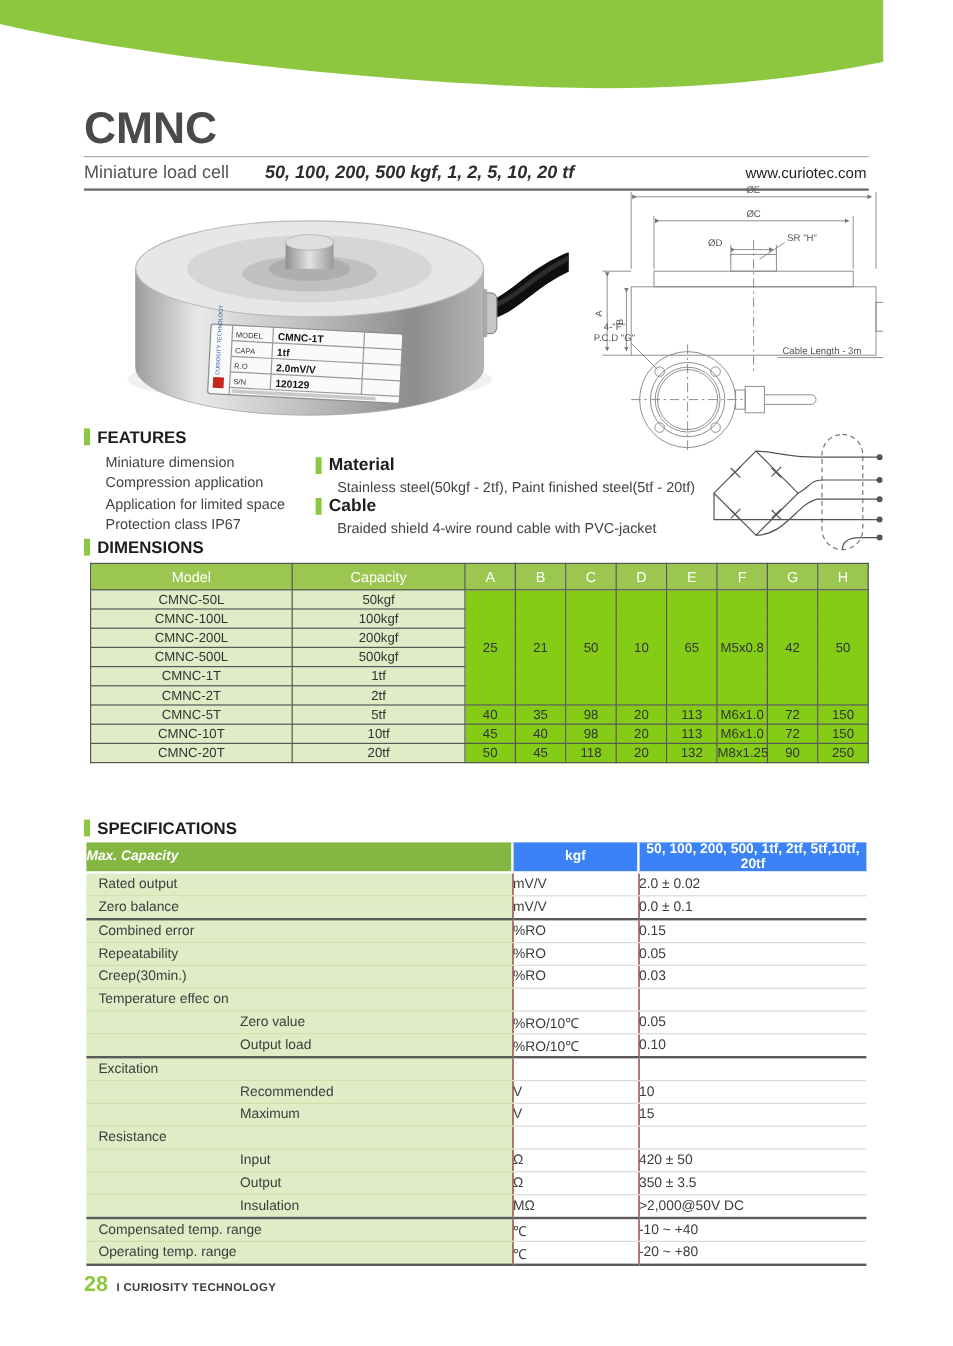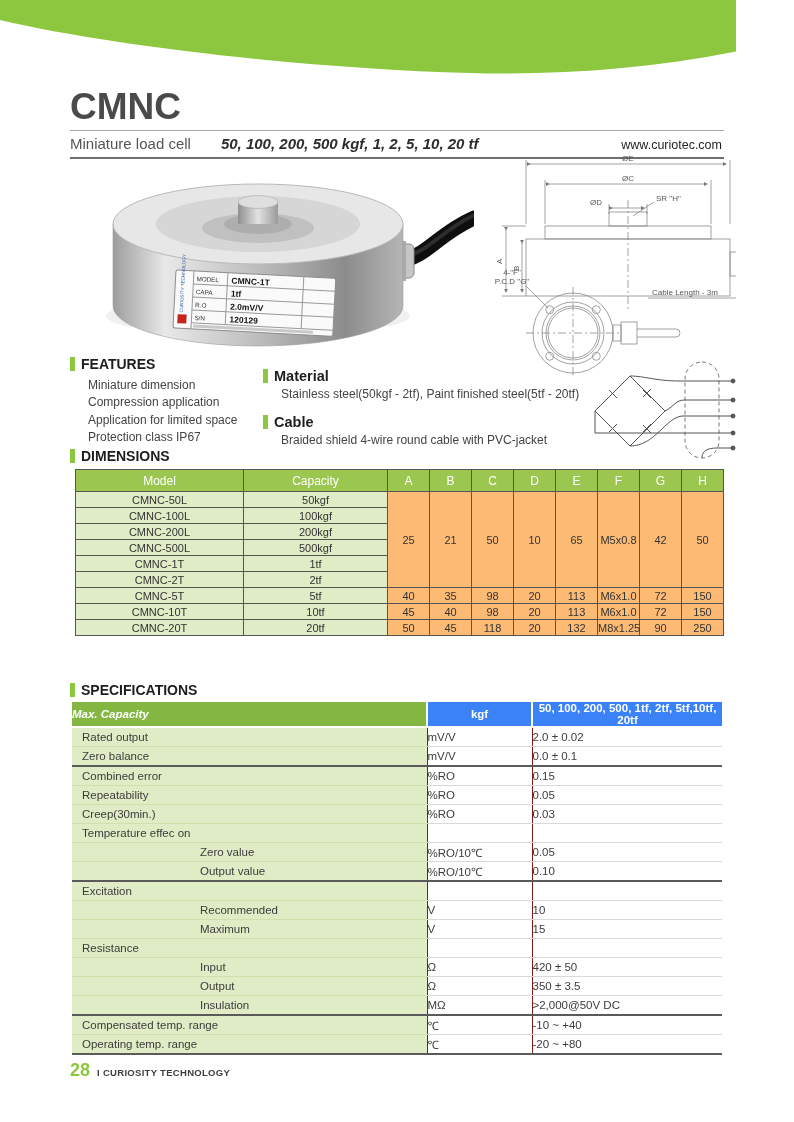--- a/index.html
+++ b/index.html
@@ -29,21 +29,21 @@
 
   
   ul.plain{list-style:none;margin:5px 0 0 0;padding:0 0 0 18px;}
   ul.plain li{font-size:12px;color:#444;line-height:1.45;}
 
   
   table.dim{border-collapse:collapse;table-layout:fixed;width:648px;}
   table.dim th{background:#9bc64f;color:#fff;font-weight:normal;font-size:12px;
                height:19px;border:1px solid #565656;}
   table.dim td{border:1px solid #565656;font-size:11px;height:15px;text-align:center;
-               color:#333;background:#fdba74;padding:0;}
+               color:#333;background:#84cc16;padding:0;}
   table.dim td.g{background:#dfecc6;}
 
   
   table.spec{border-collapse:collapse;table-layout:fixed;width:650px;}
   table.spec th{height:22px;font-size:11.5px;font-weight:bold;color:#fff;padding:0;}
   th.h-label{background:#84b741;text-align:left;padding-left:10px;font-style:italic;}
   th.h-unit,th.h-val{background:#3b82f6;text-align:center;border-left:2px solid #fff;}
   table.spec td{height:18px;font-size:11.5px;color:#3c3c3c;padding:0;
                 border-bottom:1px solid #d9d9d9;}
   table.spec td.lbl{background:#dfecc6;text-align:left;padding-left:10px;
@@ -214,21 +214,21 @@
       <span class="t">FEATURES</span>
       </div>
     <ul class="plain">
         <li>Miniature dimension</li>
         <li>Compression application</li>
         <li>Application for limited space</li>
         <li>Protection class IP67</li>
       </ul>
   </div>
 
-  <div class="abs subsec" style="left:263px;top:368px;width:345px;">
+  <div class="abs subsec" style="left:263px;top:380px;width:345px;">
     <div class="sec">
         <span class="bar"></span>
       <span class="t">Material</span>
       </div>
     <div class="bodytext">Stainless steel(50kgf - 2tf), Paint finished steel(5tf - 20tf)</div>
   </div>
 
   <div class="abs subsec" style="left:263px;top:414px;width:345px;">
     <div class="sec">
         <span class="bar"></span>
@@ -417,21 +417,21 @@
           <td class="lbl">Temperature effec on</td>
           <td class="unit"></td>
           <td class="val"></td>
         </tr>
         <tr>
           <td class="lbl ind">Zero value</td>
           <td class="unit">%RO/10℃</td>
           <td class="val">0.05</td>
         </tr>
         <tr>
-          <td class="lbl ind">Output value</td>
+          <td class="lbl ind">Output load</td>
           <td class="unit">%RO/10℃</td>
           <td class="val">0.10</td>
         </tr>
         <tr class="sep">
           <td class="lbl">Excitation</td>
           <td class="unit"></td>
           <td class="val"></td>
         </tr>
         <tr>
           <td class="lbl ind">Recommended</td>

